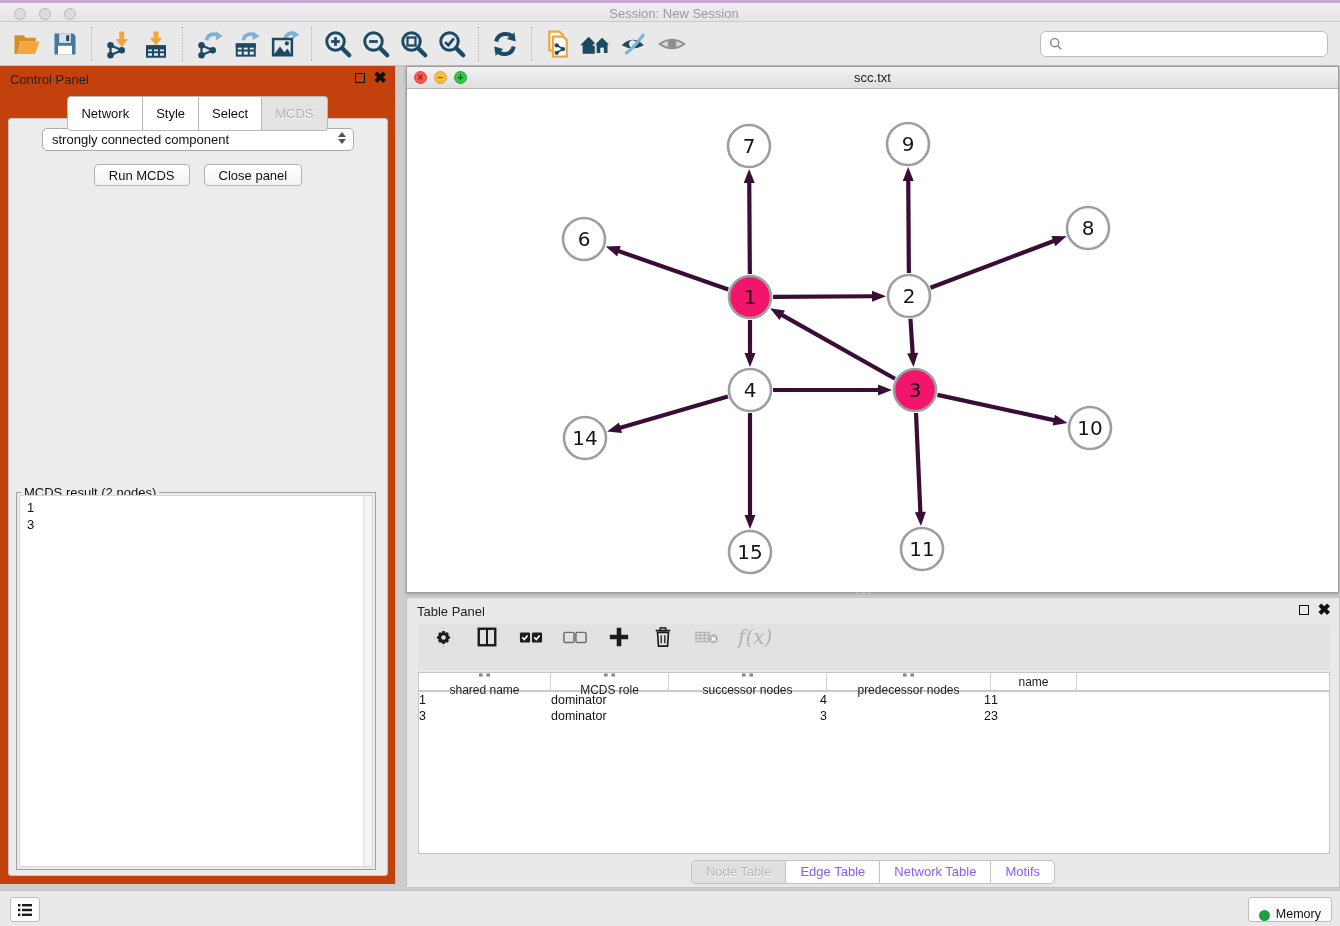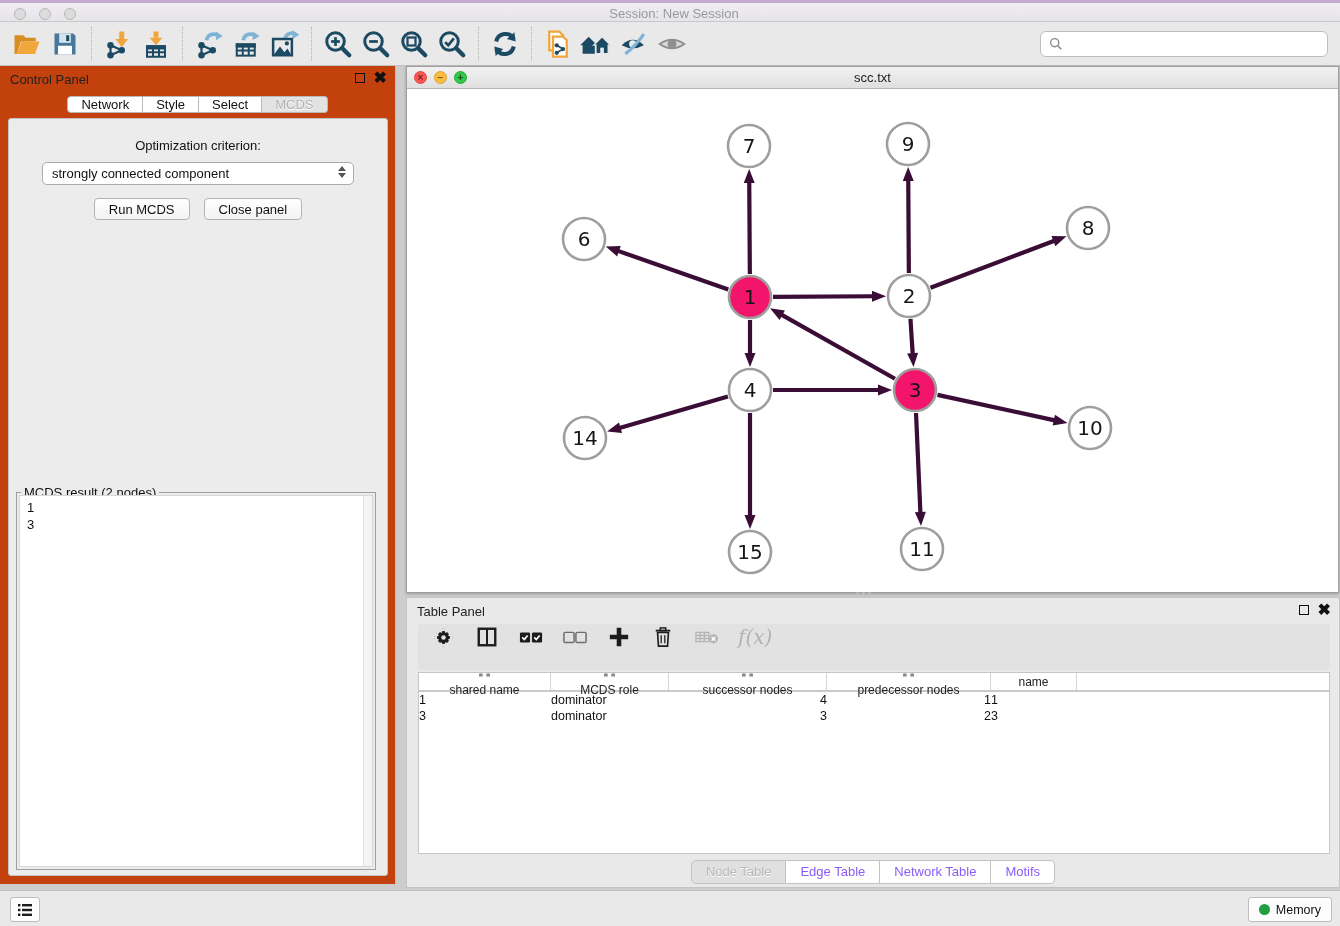--- a/index.html
+++ b/index.html
@@ -24,21 +24,21 @@
     border:1px solid #bdbdbd;border-radius:6px;display:flex;align-items:center;padding-left:8px;}
   .search-box input{border:none;outline:none;background:transparent;width:250px;font-size:13px;font-family:"Liberation Sans",sans-serif;}
   
   .control-panel{position:absolute;left:0;top:66px;width:396px;height:818px;background:#c2410c;
     border-right:1px solid #bdbdbd;}
   .panel-head{position:relative;height:28px;line-height:28px;padding-left:10px;color:#222;font-size:13px;}
   .panel-head .icons{position:absolute;right:8px;top:7px;display:flex;gap:9px;align-items:center;}
   .float-icon{width:10px;height:10px;border:1.6px solid #111;}
   .close-icon{font-size:16px;font-weight:bold;color:#111;line-height:10px;}
   .cp-tabs{position:absolute;left:0;top:30px;width:100%;display:flex;justify-content:center;z-index:3;}
-  .cp-tab{background:#fff;border:1px solid #b9b9b9;border-left:none;padding:0 13px;font-size:13px;color:#111;}
+  .cp-tab{background:#fff;border:1px solid #b9b9b9;border-left:none;padding:9px 13px;font-size:13px;color:#111;}
   .cp-tab:first-child{border-left:1px solid #b9b9b9;border-radius:4px 0 0 4px;}
   .cp-tab.active{background:#e3e3e3;color:#b3b3b3;text-shadow:0 1px 0 #fff;border-radius:0 4px 4px 0;}
   .cp-content{position:absolute;left:8px;top:52px;width:380px;height:758px;background:#ececec;
     border:1px solid #c3c3c3;border-radius:3px;}
   .opt-label{text-align:center;margin-top:19px;font-size:13px;color:#111;}
   .opt-select{position:relative;margin:9px auto 0;width:312px;height:23px;background:#fff;border:1px solid #ababab;
     border-radius:5px;display:flex;align-items:center;padding-left:9px;font-size:13px;color:#111;}
   .stepper{position:absolute;right:7px;top:3px;display:flex;flex-direction:column;gap:2px;}
   .stepper .up{width:0;height:0;border-left:4px solid transparent;border-right:4px solid transparent;border-bottom:5px solid #555;}
   .stepper .down{width:0;height:0;border-left:4px solid transparent;border-right:4px solid transparent;border-top:5px solid #555;}
@@ -79,21 +79,21 @@
   .tp-tabs{position:absolute;left:0;right:0;bottom:3px;display:flex;justify-content:center;}
   .tp-tab{background:#fff;border:1px solid #c2c2c2;border-left:none;padding:3px 14px;font-size:13px;color:#8b5cf6;height:24px;}
   .tp-tab:first-child{border-left:1px solid #c2c2c2;border-radius:5px 0 0 5px;}
   .tp-tab:last-child{border-radius:0 5px 5px 0;}
   .tp-tab.active{background:#e0e0e0;color:#b8b8b8;text-shadow:0 1px 0 #fff;}
   
   .statusbar{position:absolute;left:0;top:890px;width:1340px;height:36px;background:#e9e9e9;border-top:1px solid #c2c2c2;}
   .list-btn{position:absolute;left:10px;top:6px;width:30px;height:25px;background:#fdfdfd;border:1px solid #bdbdbd;border-radius:3px;
     display:flex;align-items:center;justify-content:center;}
   .memory-btn{position:absolute;right:8px;top:6px;height:25px;background:#fdfdfd;border:1px solid #bdbdbd;border-radius:3px;
-    display:flex;align-items:center;gap:6px;padding:0 10px;font-size:12.5px;color:#111;}
+    display:flex;align-items:flex-end;gap:6px;padding:0 10px;font-size:12.5px;color:#111;}
   .mem-dot{width:11px;height:11px;border-radius:50%;}
 </style>
 </head>
 <body>
 
 <div class="titlebar">
   <div class="mac-dots">
     <span class="mac-dot"></span>
     <span class="mac-dot"></span>
     <span class="mac-dot"></span>
@@ -275,21 +275,20 @@
       <span class="close-icon">✖</span>
     </span>
   </div>
   <div class="cp-tabs" id="cp-tabs">
       <span class="cp-tab">Network</span>
       <span class="cp-tab">Style</span>
       <span class="cp-tab">Select</span>
       <span class="cp-tab active">MCDS</span>
     </div>
   <div class="cp-content">
-    <div class="opt-label">Optimization criterion:</div>
     <div class="opt-select">
       <span>strongly connected component</span>
       <span class="stepper">
           <i class="up"></i>
           <i class="down"></i>
         </span>
     </div>
     <div class="btn-row">
       <button class="push-btn">Run MCDS</button>
       <button class="push-btn">Close panel</button>

